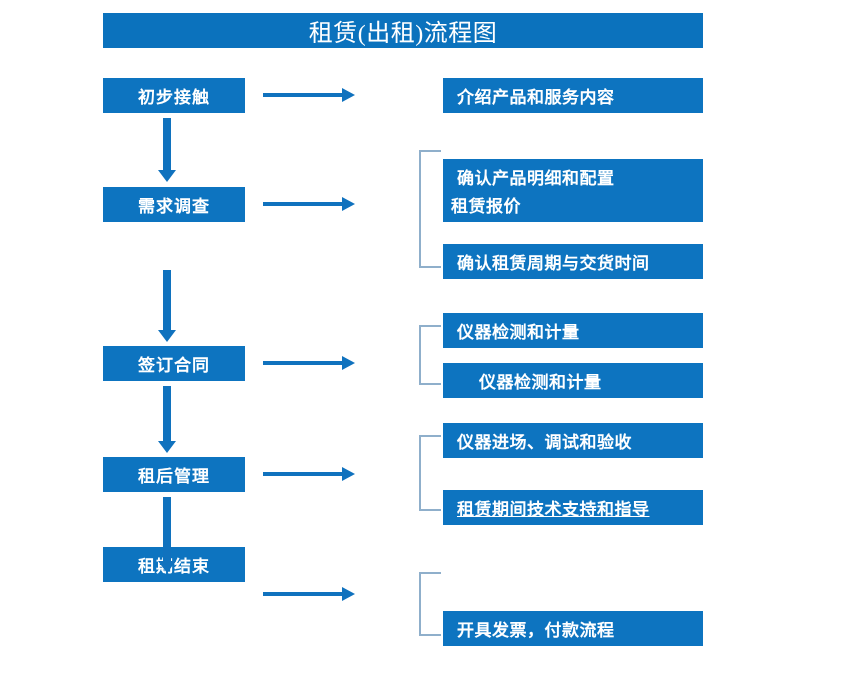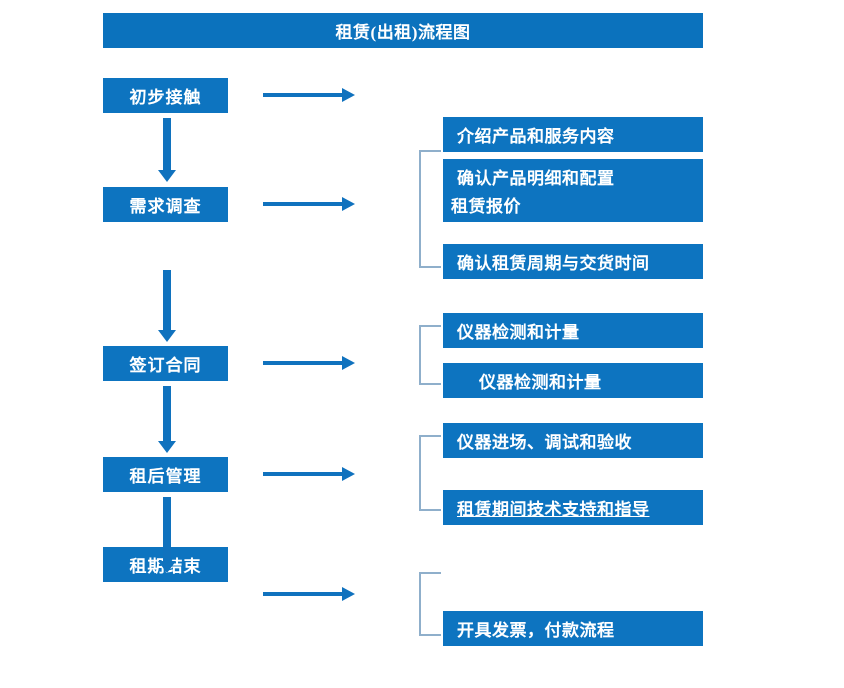--- a/index.html
+++ b/index.html
@@ -24,30 +24,30 @@
     position: absolute;
     left: 103px;
     top: 13px;
     width: 600px;
     height: 35px;
     background: #0B72BD;
     color: #ffffff;
     display: flex;
     align-items: center;
     justify-content: center;
-    font-size: 17px;
-    font-weight: bold;
+    font-size: 24px;
+    font-weight: normal;
     letter-spacing: 0.5px;
   }
 
   
   .stage-box {
     position: absolute;
     left: 103px;
-    width: 125px;
+    width: 142px;
     height: 35px;
     background: #0D74C0;
     color: #ffffff;
     display: flex;
     align-items: center;
     justify-content: center;
     font-size: 17px;
     font-weight: bold;
     letter-spacing: 1px;
   }
@@ -193,21 +193,21 @@
   </div>
 
   <div class="bracket" style="top:150px; height:118px;"></div>
 
   <div class="bracket" style="top:325px; height:60px;"></div>
 
   <div class="bracket" style="top:435px; height:76px;"></div>
 
   <div class="bracket" style="top:572px; height:64px;"></div>
 
-  <div class="detail-box" style="top:78px;margin-top:39px;">介绍产品和服务内容</div>
+  <div class="detail-box" style="top:78px;">介绍产品和服务内容</div>
 
   <div class="detail-box" style="top:135px;margin-top:24px;">确认产品明细和配置</div>
 
   <div class="detail-box" style="top:187px;padding-left:8px;">租赁报价</div>
 
   <div class="detail-box" style="top:244px;">确认租赁周期与交货时间</div>
 
   <div class="detail-box" style="top:313px;">仪器检测和计量</div>
 
   <div class="detail-box" style="top:363px;padding-left:36px;">仪器检测和计量</div>

